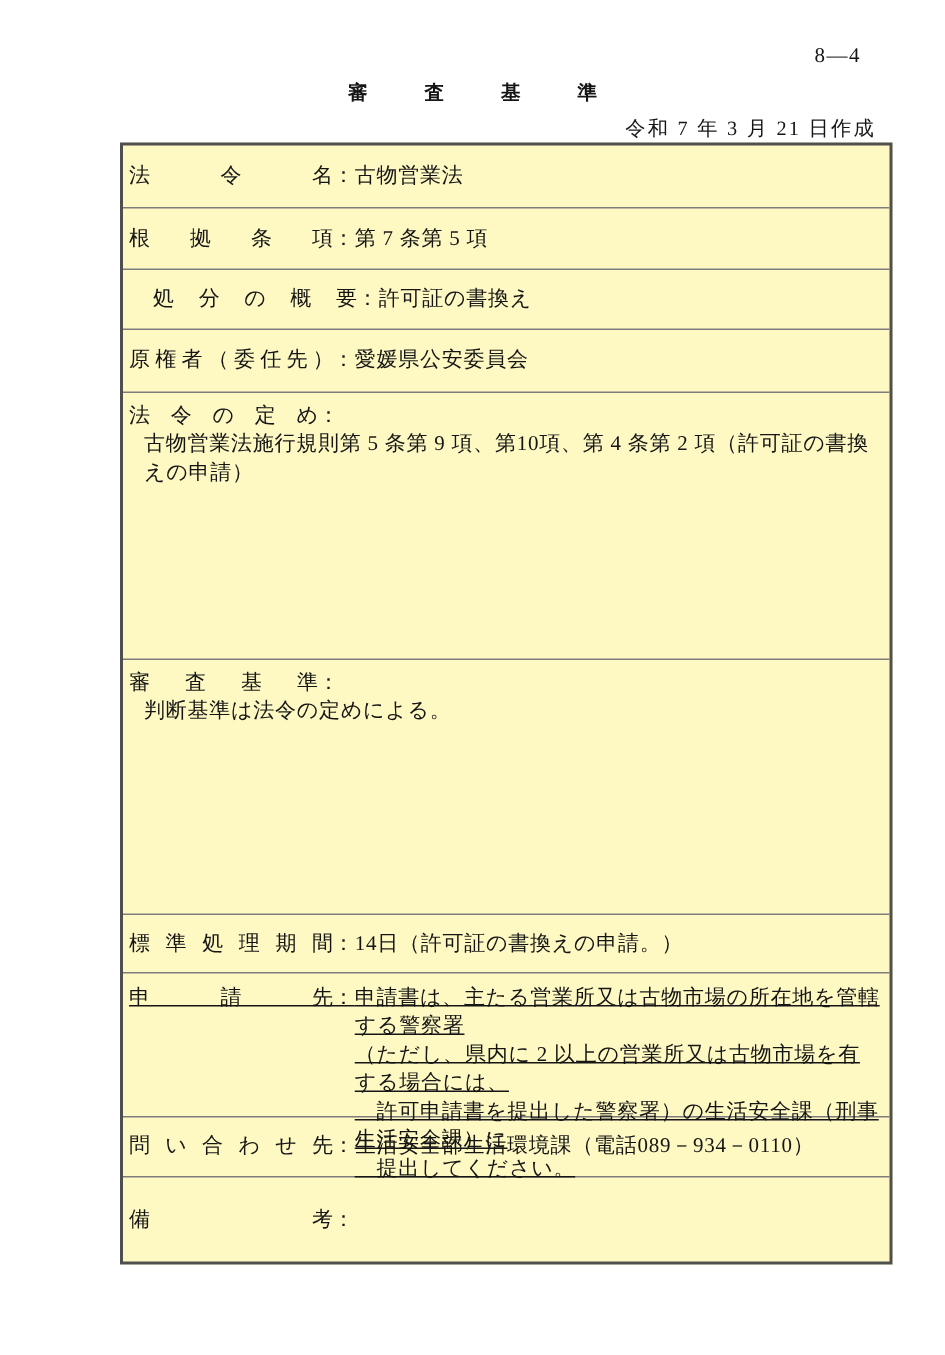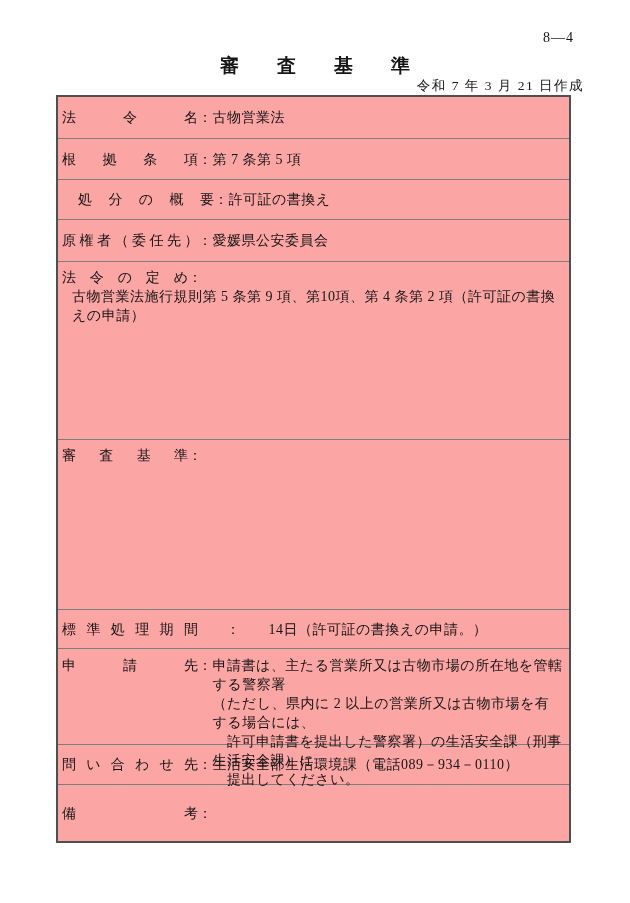--- a/index.html
+++ b/index.html
@@ -11,33 +11,33 @@
     color:#151515;
     overflow:hidden;
   }
   .page-number {
     position:absolute; top:30px; right:56px;
     font-size:14px; letter-spacing:1px;
   }
   .doc-title {
     position:absolute; top:53px; left:0; width:630px;
     text-align:center;
-    font-size:19px; font-weight:bold;
+    font-size:13px; font-weight:bold;
     letter-spacing:38px; text-indent:38px;
     white-space:nowrap;
   }
   .doc-date {
     position:absolute; top:77px; right:46px;
     font-size:13.5px; letter-spacing:1.5px;
   }
   .std-table {
-    position:absolute; top:95px; left:56px;
+    position:absolute; top:95px; left:80px;
     width:515px; height:748px;
     border:2px solid #4f4f4f;
-    background:#fca5a5;
+    background:#fef9c3;
   }
   .row {
     display:flex;
     align-items:center;
     border-bottom:1px solid #7d7d7d;
     padding-left:4px; padding-right:6px;
     font-size:14px;
     line-height:19px;
     letter-spacing:0.5px;
   }
@@ -57,21 +57,21 @@
   .prewrap { white-space:pre-wrap; }
   .row.multi { align-items:flex-start; padding-top:7px; }
   .row.block {
     display:block;
     padding-top:6px;
   }
   .row.block .block-content { margin-left:10px; }
   
   .h-r1 { height:42px; } .h-r2 { height:41px; } .h-r3 { height:40px;padding-left:20px; }
   .h-r4 { height:42px;justify-content:center; } .h-r5 { height:178px; } .h-r6 { height:170px; }
-  .h-r7 { height:39px;gap:28px; } .h-r8 { height:96px; } .h-r9 { height:40px; }
+  .h-r7 { height:39px; } .h-r8 { height:96px;text-decoration:underline; } .h-r9 { height:40px; }
   .h-r10 { height:56px; }
 </style>
 </head>
 <body>
 
 <div class="page-number">8—4</div>
 
 <h1 class="doc-title">審査基準</h1>
 
 <div class="doc-date">令和 7 年 3 月 21 日作成</div>
@@ -102,20 +102,21 @@
       <span class="row-value">愛媛県公安委員会</span>
   </div>
 
   <div class="row block h-r5">
     <div><span class="row-label narrow">法 令 の 定 め</span><span class="row-colon">：</span></div>
     <div class="block-content">古物営業法施行規則第 5 条第 9 項、第10項、第 4 条第 2 項（許可証の書換えの申請）</div>
   </div>
 
   <div class="row block h-r6">
     <div><span class="row-label narrow">審 査 基 準</span><span class="row-colon">：</span></div>
+    <div class="block-content">判断基準は法令の定めによる。</div>
   </div>
 
   <div class="row h-r7">
     <span class="row-label">標 準 処 理 期 間</span>
       <span class="row-colon">：</span>
       <span class="row-value">14日（許可証の書換えの申請。）</span>
   </div>
 
   <div class="row multi h-r8">
     <span class="row-label">申 請 先</span>

